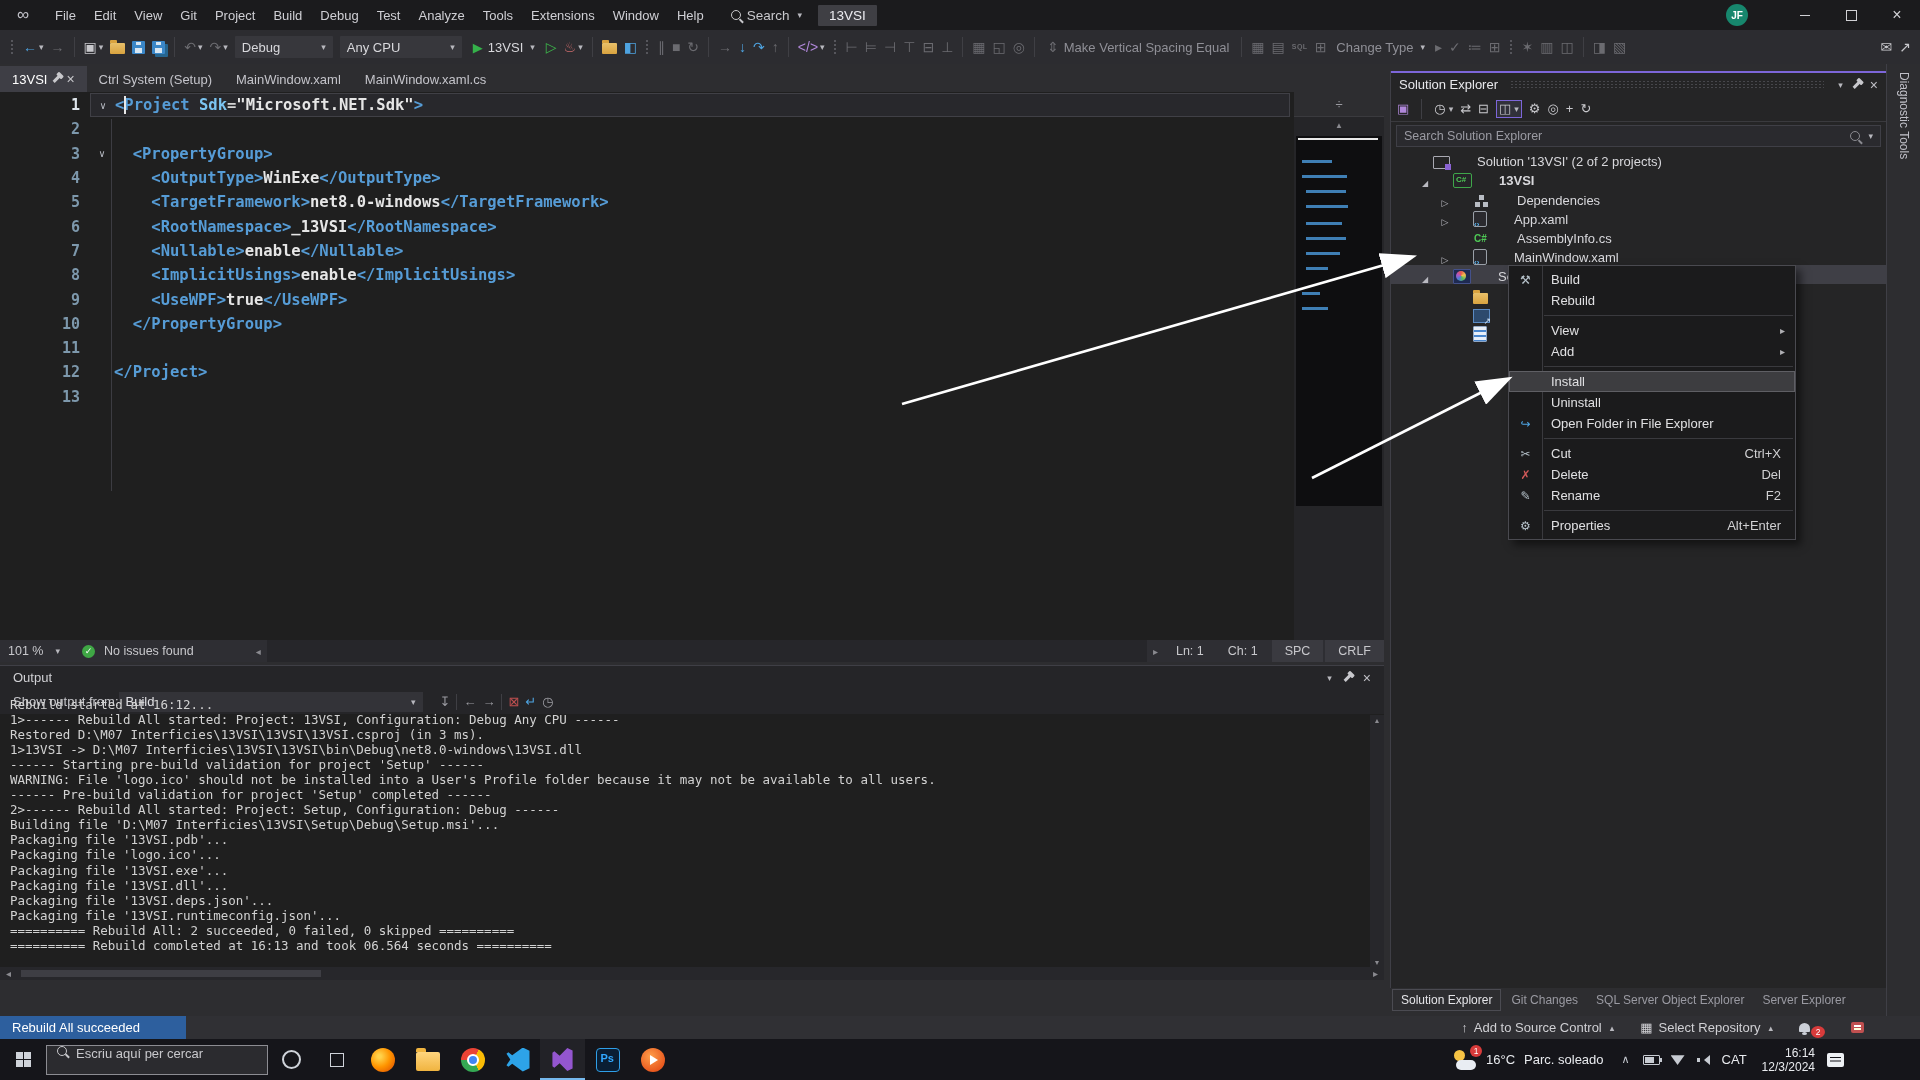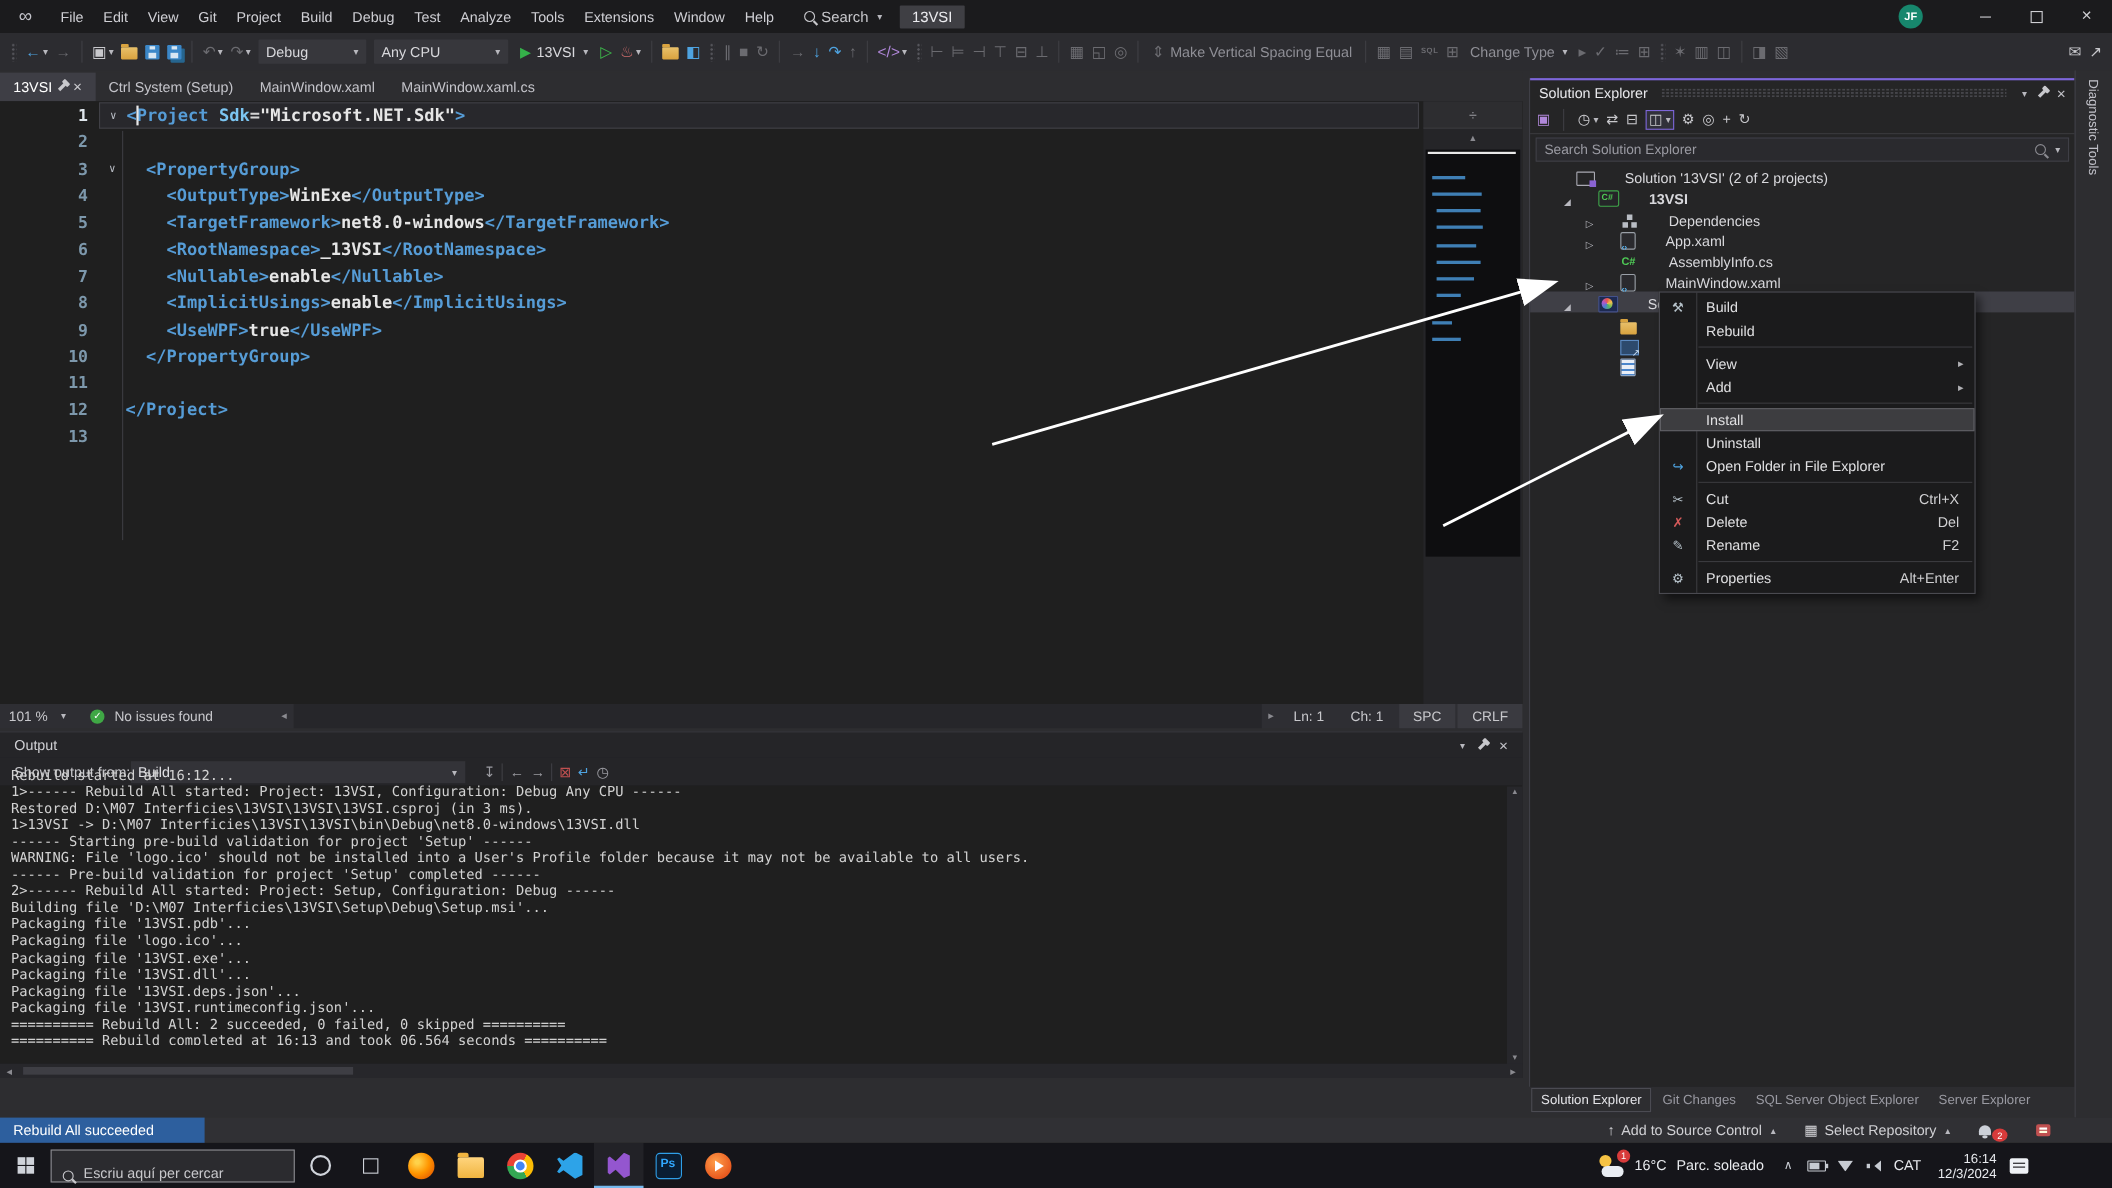--- a/index.html
+++ b/index.html
@@ -163,21 +163,21 @@
   .bell::after{content:"";position:absolute;left:3px;bottom:-3px;width:5px;height:3px;background:#ccd0d8;border-radius:50%;}
   .badge{min-width:12px;height:12px;border-radius:50%;background:#d83b3b;color:#fff;font-size:8.5px;display:flex;align-items:center;justify-content:center;margin-left:-5px;margin-top:8px;padding:0 1px;}
   .sbfeedback{width:13px;height:11px;background:#c05050;border-radius:2px;position:relative;margin-right:56px;}
   .sbfeedback::after{content:"";position:absolute;left:3px;top:3px;width:7px;height:2px;background:#fff;box-shadow:0 3px 0 #ffd;}
 
   
   .taskbar{position:absolute;top:1039px;left:0;width:1920px;height:41px;background:#15151a;display:flex;align-items:center;}
   .tkbtn{width:46px;height:41px;display:flex;align-items:center;justify-content:center;flex:none;}
   .tk-start{position:relative;width:15px;height:15px;}
   .tk-start::before{content:"";position:absolute;width:7px;height:7px;background:#cfd3da;box-shadow:8px 0 0 #cfd3da,0 8px 0 #cfd3da,8px 8px 0 #cfd3da;}
-  .tksearch{width:222px;height:30px;background:#2b2b2f;border:1px solid #8c8c92;display:flex;align-items:flex-end;gap:9px;padding:0 10px;color:#c8c8cc;font-size:13px;box-sizing:border-box;flex:none;}
+  .tksearch{width:222px;height:30px;background:#2b2b2f;border:1px solid #8c8c92;display:flex;align-items:flex-start;gap:9px;padding:0 10px;color:#c8c8cc;font-size:13px;box-sizing:border-box;flex:none;}
   .tk-cortana{width:15px;height:15px;border:2px solid #cfd3da;border-radius:50%;}
   .tk-taskview{width:12px;height:12px;border:1.5px solid #cfd3da;position:relative;background:#15151a;}
   .tk-taskview::after{content:"";position:absolute;top:-4px;left:3px;width:12px;height:12px;border:1.5px solid #cfd3da;z-index:-1;}
   .tb-app{width:45px;height:41px;display:flex;align-items:center;justify-content:center;flex:none;}
   .tb-app.active{background:rgba(255,255,255,.06);box-shadow:inset 0 -2px 0 #76b9ed;}
   .ai{width:24px;height:24px;display:block;}
   .ai-firefox{border-radius:50%;background:radial-gradient(circle at 35% 35%,#ffd24a 8%,#ff9500 48%,#e55b00 85%);}
   .ai-explorer{height:19px;margin-top:4px;background:linear-gradient(#ffd57e,#f0b440);border-radius:2px;position:relative;}
   .ai-explorer::before{content:"";position:absolute;top:-4px;left:0;width:10px;height:4px;background:#f0b440;border-radius:2px 2px 0 0;}
   .ai-chrome{border-radius:50%;background:conic-gradient(from -90deg,#ea4335 0 120deg,#fbbc05 120deg 240deg,#34a853 240deg 360deg);position:relative;}

